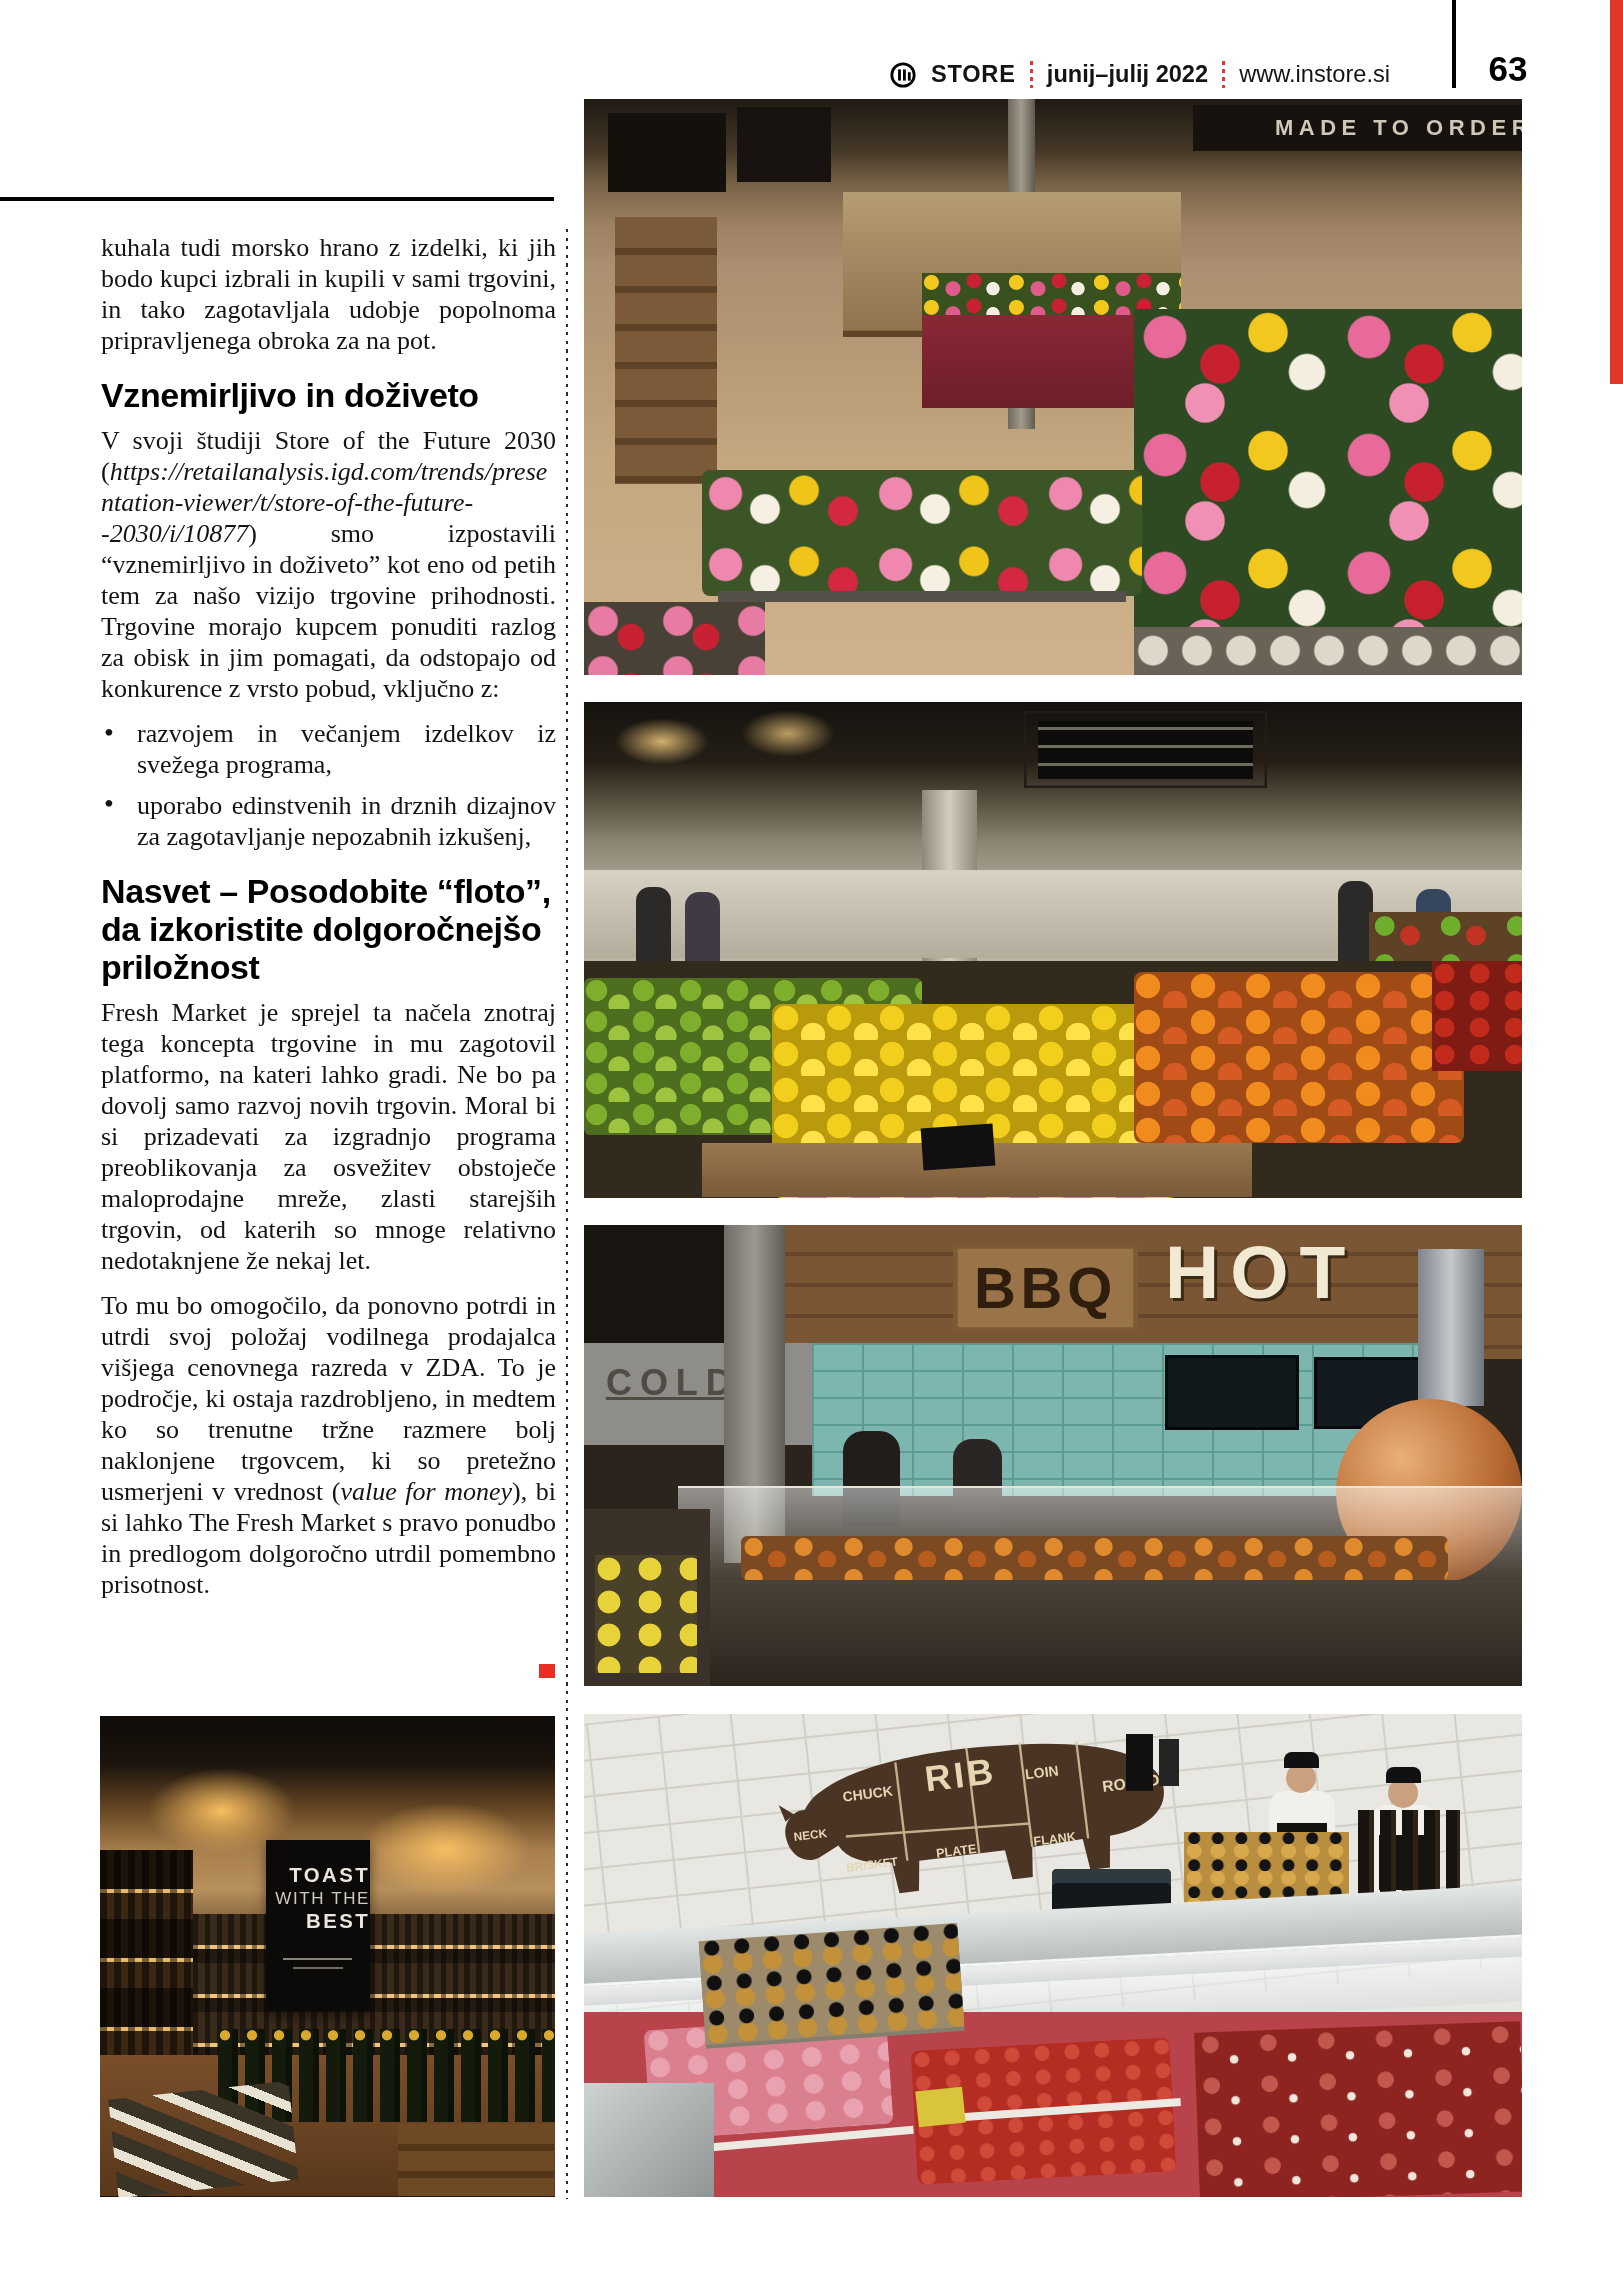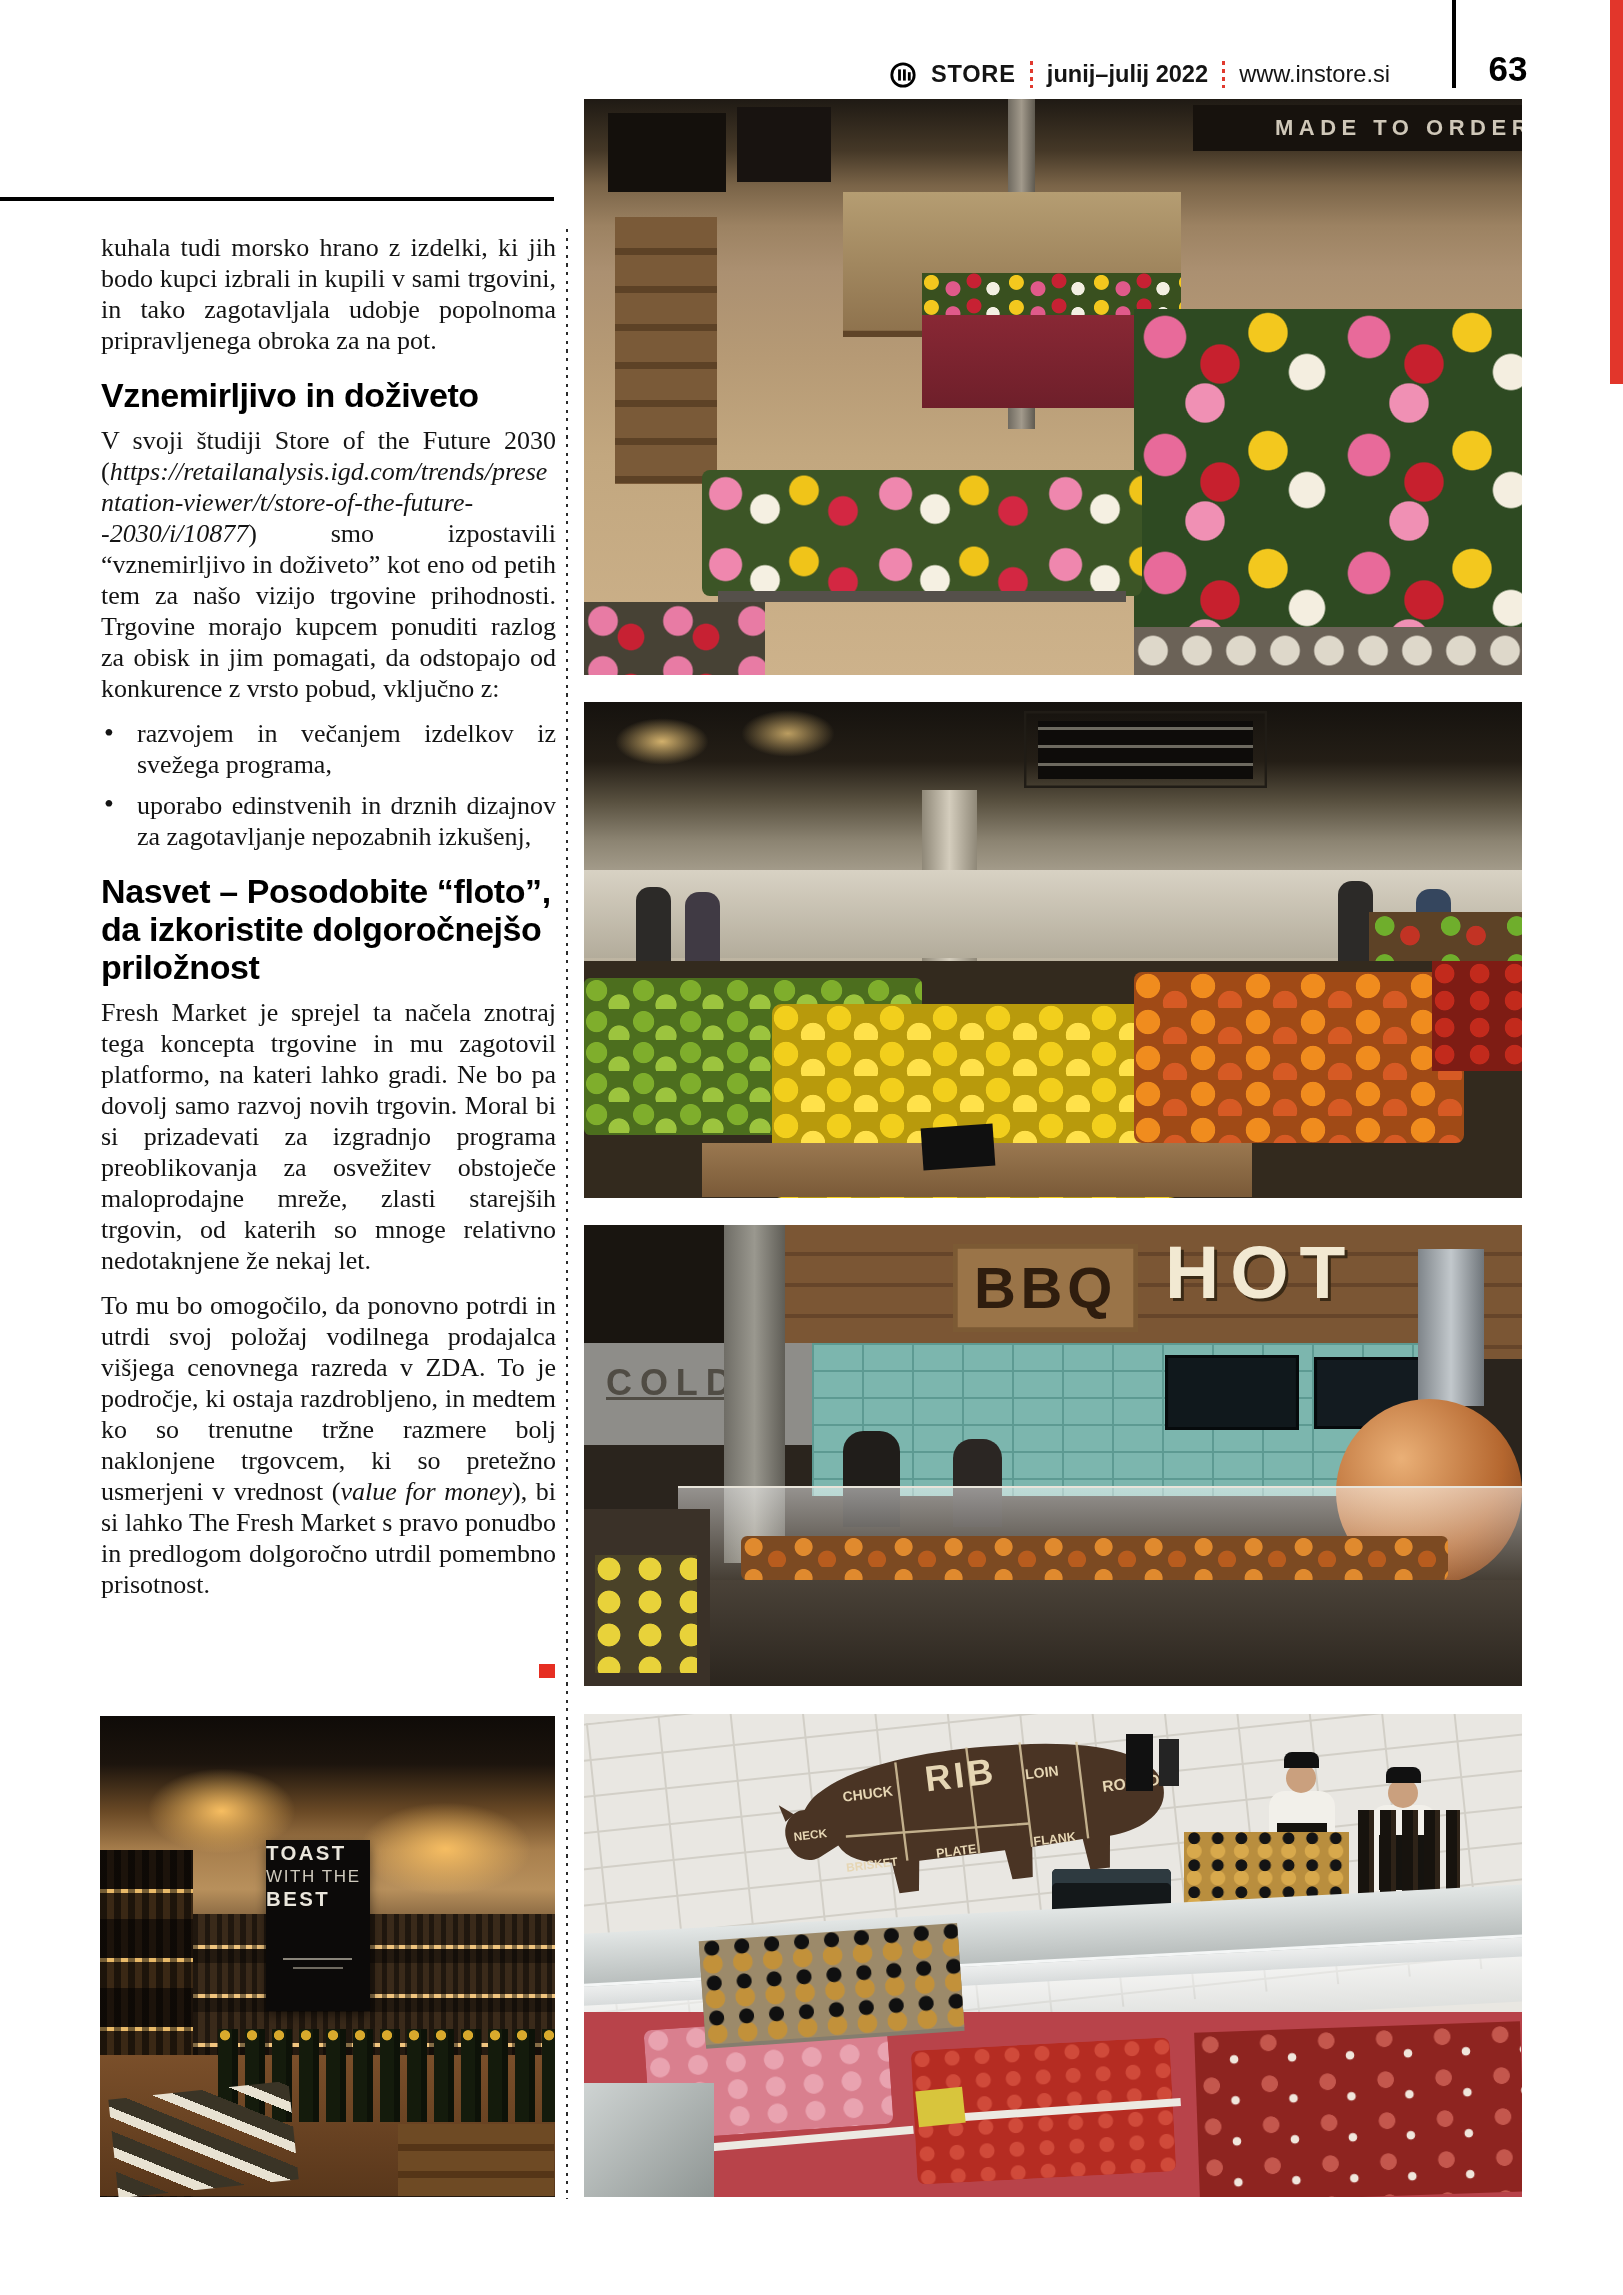--- a/index.html
+++ b/index.html
@@ -182,22 +182,22 @@
      background:radial-gradient(ellipse,rgba(255,196,100,.9),transparent 70%);}
   .p4-shelf-left{left:0;top:134px;width:93px;height:347px;
      background:repeating-linear-gradient(180deg,#1c130b 0 39px,#e8b968 39px 43px,#3a2815 43px 69px);}
   .p4-shelf-left::after{content:"";position:absolute;inset:0;
      background:repeating-linear-gradient(90deg,rgba(0,0,0,.5) 0 7px,transparent 7px 14px);}
   .p4-shelf-back{left:93px;top:198px;width:362px;height:143px;
      background:repeating-linear-gradient(180deg,#3a2a1a 0 31px,#f0c47e 31px 35px,#241a10 35px 49px);}
   .p4-shelf-back::after{content:"";position:absolute;inset:0;
      background:repeating-linear-gradient(90deg,rgba(0,0,0,.45) 0 5.5px,transparent 5.5px 11.8px);}
   .p4-sign{left:166px;top:124px;width:104px;height:171px;background:#0c0a09;
-     box-shadow:0 4.7px 11px rgba(0,0,0,.5);color:#eae6dc;text-align:left;
-     font-family:"Liberation Sans",sans-serif;box-sizing:border-box;}
+     box-shadow:0 4.7px 11px rgba(0,0,0,.5);color:#eae6dc;text-align:right;
+     font-family:"Liberation Sans",sans-serif;padding-top:22px;box-sizing:border-box;}
   .p4-sign .l1,.p4-sign .l3{position:static;display:block;font-weight:bold;font-size:20.4px;letter-spacing:2.4px;line-height:27px;}
   .p4-sign .l2{position:static;display:block;font-size:17px;letter-spacing:1.6px;line-height:19px;color:#cfcabd;}
   .p4-sign .sq{left:17.3px;top:118px;width:69px;height:2.4px;background:#8a857a;}
   .p4-sign .sq2{left:27px;top:127px;width:50px;height:2.4px;background:#6f6a60;}
   .p4-table{left:0;top:339px;width:455px;height:141px;
      background:linear-gradient(180deg,#7a4f2a,#59371b);}
   .p4-bottles{left:118px;top:313px;width:337px;height:93px;
      background-image:radial-gradient(circle at 7px 6.3px,#d8a92c 0 4.7px,transparent 5.5px),
        repeating-linear-gradient(90deg,#141b0c 0 14px,#0d1208 14px 20.4px,rgba(0,0,0,0) 20.4px 27px);
      background-size:27px 93px,27px 93px;}

